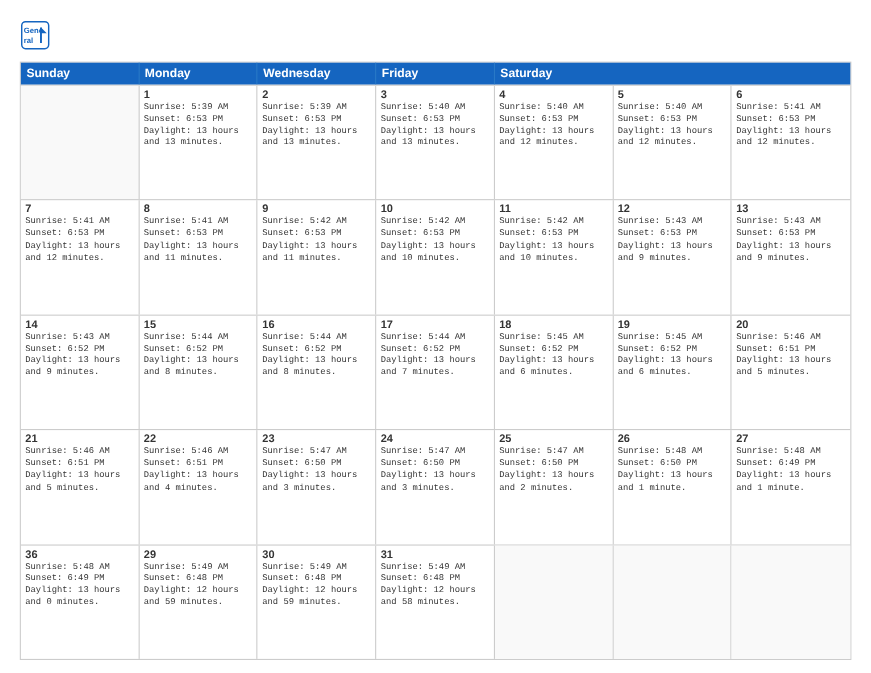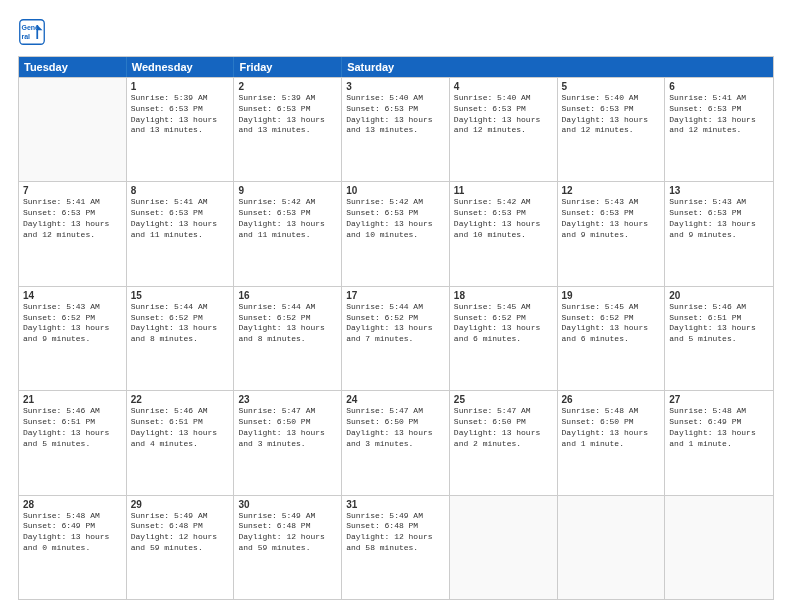--- a/index.html
+++ b/index.html
@@ -128,21 +128,22 @@
       </div>
     </div>
     <div class="title-block">
       <div class="main-title"></div>
       <div class="subtitle"></div>
     </div>
   </div>
 
   <div class="calendar">
     <div class="cal-header" id="cal-header-row">
-        <div class="cal-header-cell">Tuesday</div>
+        <div class="cal-header-cell">Sunday</div>
+        <div class="cal-header-cell">Monday</div>
         <div class="cal-header-cell">Wednesday</div>
         <div class="cal-header-cell">Friday</div>
         <div class="cal-header-cell">Saturday</div>
       </div>
     <div class="cal-body" id="cal-body">
         <div class="cal-row">
           <div class="cal-cell empty"></div>
           <div class="cal-cell">
             <div class="day-num">1</div>
             <div class="cell-text" style="white-space: pre-line;">Sunrise: 5:39 AM
@@ -307,21 +308,21 @@
           </div>
           <div class="cal-cell">
             <div class="day-num">27</div>
             <div class="cell-text" style="white-space: pre-line;">Sunrise: 5:48 AM
 Sunset: 6:49 PM
 Daylight: 13 hours and 1 minute.</div>
           </div>
         </div>
         <div class="cal-row">
           <div class="cal-cell">
-            <div class="day-num">28</div>
+            <div class="day-num">36</div>
             <div class="cell-text" style="white-space: pre-line;">Sunrise: 5:48 AM
 Sunset: 6:49 PM
 Daylight: 13 hours and 0 minutes.</div>
           </div>
           <div class="cal-cell">
             <div class="day-num">29</div>
             <div class="cell-text" style="white-space: pre-line;">Sunrise: 5:49 AM
 Sunset: 6:48 PM
 Daylight: 12 hours and 59 minutes.</div>
           </div>

